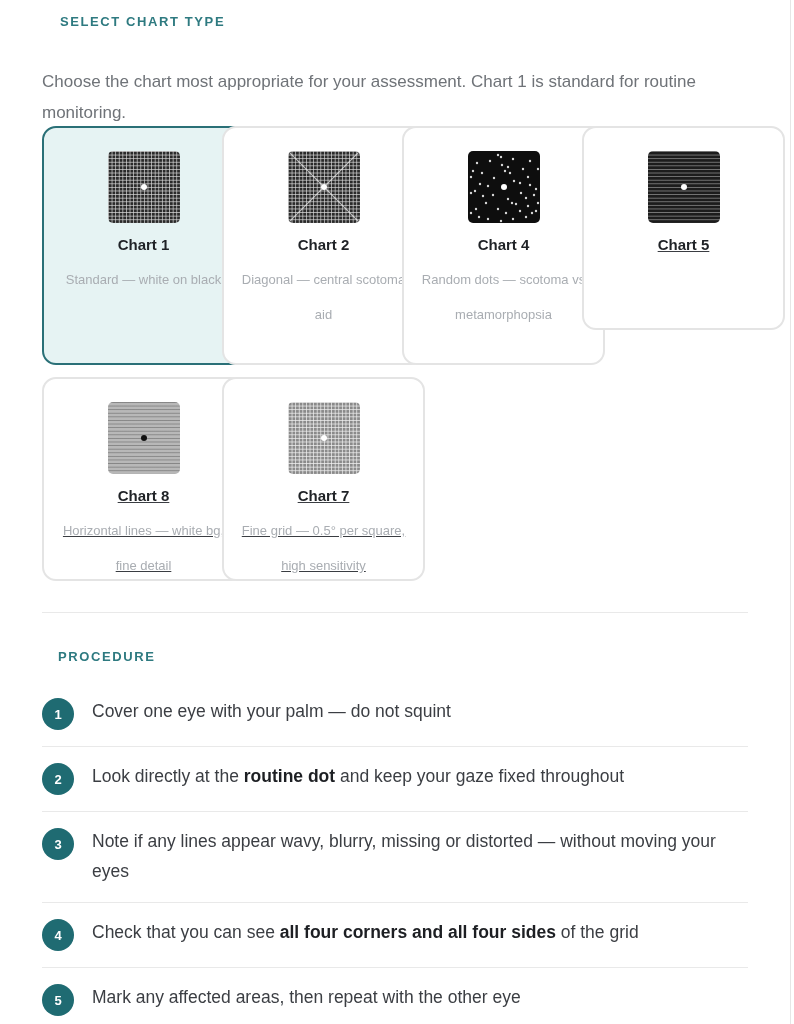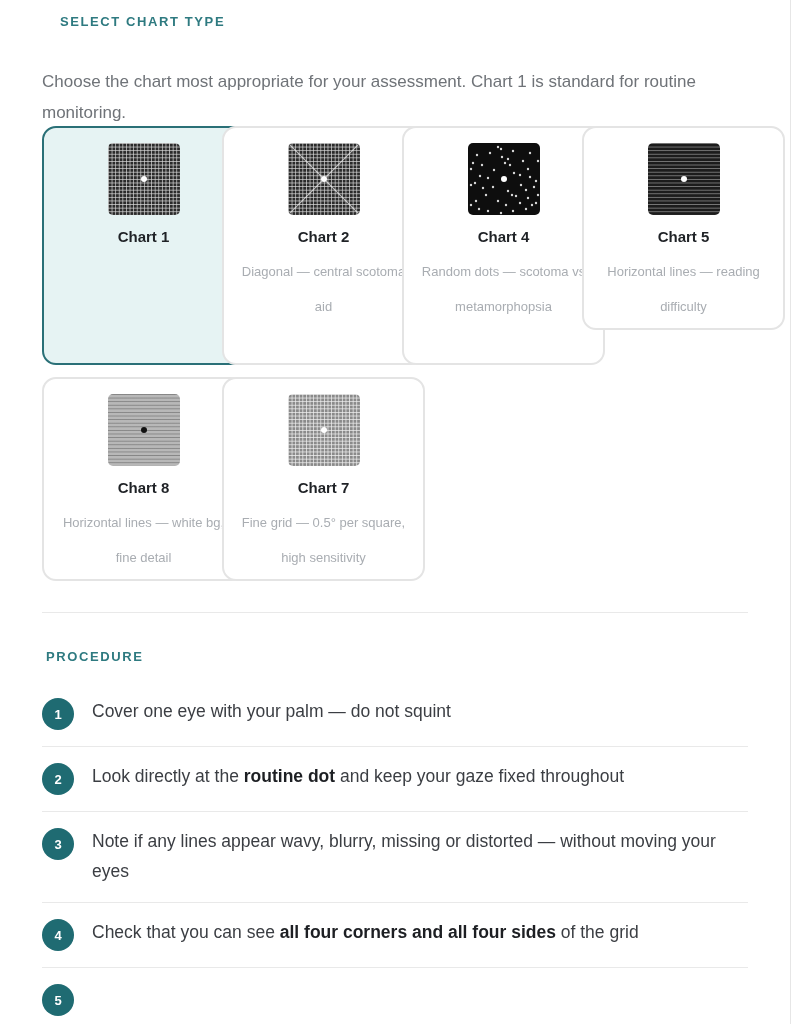--- a/index.html
+++ b/index.html
@@ -25,24 +25,24 @@
       font-size: 17px; line-height: 31px; color: #6f7378;
     }
     .grid {
       position: absolute; top: 126px; left: 0;
       display: grid; grid-template-columns: repeat(4, 168px);
       column-gap: 12px; row-gap: 12px;
     }
     .card {
       box-sizing: border-box; width: 203px;
       border: 2px solid #e4e4e4; border-radius: 14px; background: #fff;
-      text-align: center; padding-top: 15px; cursor: pointer;
+      text-align: center; padding-top: 23px; cursor: pointer;
     }
     .card.r1 { height: 239px; }
-    .card.r2 { height: 204px; }
+    .card.r2 { height: 204px; text-decoration: underline; }
     .card.selected { border-color: #2a7077; background: #e6f3f3; }
     .thumb {
       width: 72px; height: 72px; margin: 0 auto; border-radius: 5px;
       position: relative; overflow: hidden;
     }
     .thumb .dot {
       position: absolute; left: 50%; top: 50%; width: 6px; height: 6px;
       margin: -3px 0 0 -3px; border-radius: 50%; background: #fff;
     }
     .t-grid {
@@ -82,21 +82,21 @@
     .card-title {
       margin-top: 13px; font-size: 15px; font-weight: bold; color: #1f2226;
     }
     .card-desc {
       margin: 9px 8px 0; font-size: 13px; line-height: 35px; color: #a9adb2;
     }
     .divider {
       position: absolute; top: 612px; left: 0; width: 706px; height: 1px;
       background: #e9e9e9;
     }
-    .proc-label { position: absolute; top: 649px; left: 4px; }
+    .proc-label { position: absolute; top: 649px; left: 16px; }
     .steps { position: absolute; top: 682px; left: 0; width: 706px; }
     .step {
       display: flex; align-items: flex-start; border-bottom: 1px solid #e9e9e9;
       padding: 16px 0 16px;
     }
     .step:last-child { border-bottom: none; }
     .step-num {
       flex: 0 0 auto; width: 32px; height: 32px; border-radius: 50%;
       background: #1f6b72; color: #fff; font-size: 13px; font-weight: bold;
       display: flex; align-items: center; justify-content: center;
@@ -113,20 +113,21 @@
 <div class="wrap">
   <div class="section-label sel-label">SELECT CHART TYPE</div>
   <div class="intro">Choose the chart most appropriate for your assessment. Chart 1 is standard for routine monitoring.</div>
 
   <div class="grid">
     <div class="card r1 selected">
       <div class="thumb t-grid">
           <span class="dot"></span>
         </div>
       <div class="card-title">Chart 1</div>
+      <div class="card-desc">Standard — white on black</div>
     </div>
     <div class="card r1">
       <div class="thumb t-grid">
         <svg width="72" height="72" style="position:absolute;left:0;top:0">
           <line x1="0" y1="0" x2="72" y2="72" stroke="rgba(235,235,235,0.75)" stroke-width="1.2"></line>
           <line x1="72" y1="0" x2="0" y2="72" stroke="rgba(235,235,235,0.75)" stroke-width="1.2"></line>
         </svg>
         <span class="dot"></span>
       </div>
       <div class="card-title">Chart 2</div>
@@ -188,21 +189,20 @@
       </div>
       <div class="card-title">Chart 4</div>
       <div class="card-desc">Random dots — scotoma vs metamorphopsia</div>
     </div>
 
     <div class="card r2">
       <div class="thumb t-hlines-dark">
           <span class="dot"></span>
         </div>
       <div class="card-title">Chart 5</div>
-      <div class="card-desc">Horizontal lines — reading difficulty</div>
     </div>
     <div class="card r2">
       <div class="thumb t-hlines-light">
           <span class="dot"></span>
         </div>
       <div class="card-title">Chart 8</div>
       <div class="card-desc">Horizontal lines — white bg, fine detail</div>
     </div>
     <div class="card r2">
       <div class="thumb t-fine">
@@ -229,15 +229,16 @@
     <div class="step">
       <span class="step-num">3</span>
       <span class="step-text"><span>Note if any lines appear wavy, blurry, missing or distorted — without moving your eyes</span><b></b><span></span></span>
     </div>
     <div class="step">
       <span class="step-num">4</span>
       <span class="step-text"><span>Check that you can see </span><b>all four corners and all four sides</b><span> of the grid</span></span>
     </div>
     <div class="step">
       <span class="step-num">5</span>
+      <span class="step-text"><span>Mark any affected areas, then repeat with the other eye</span><b></b><span></span></span>
     </div>
   </div>
 </div>
 
 </body></html>

